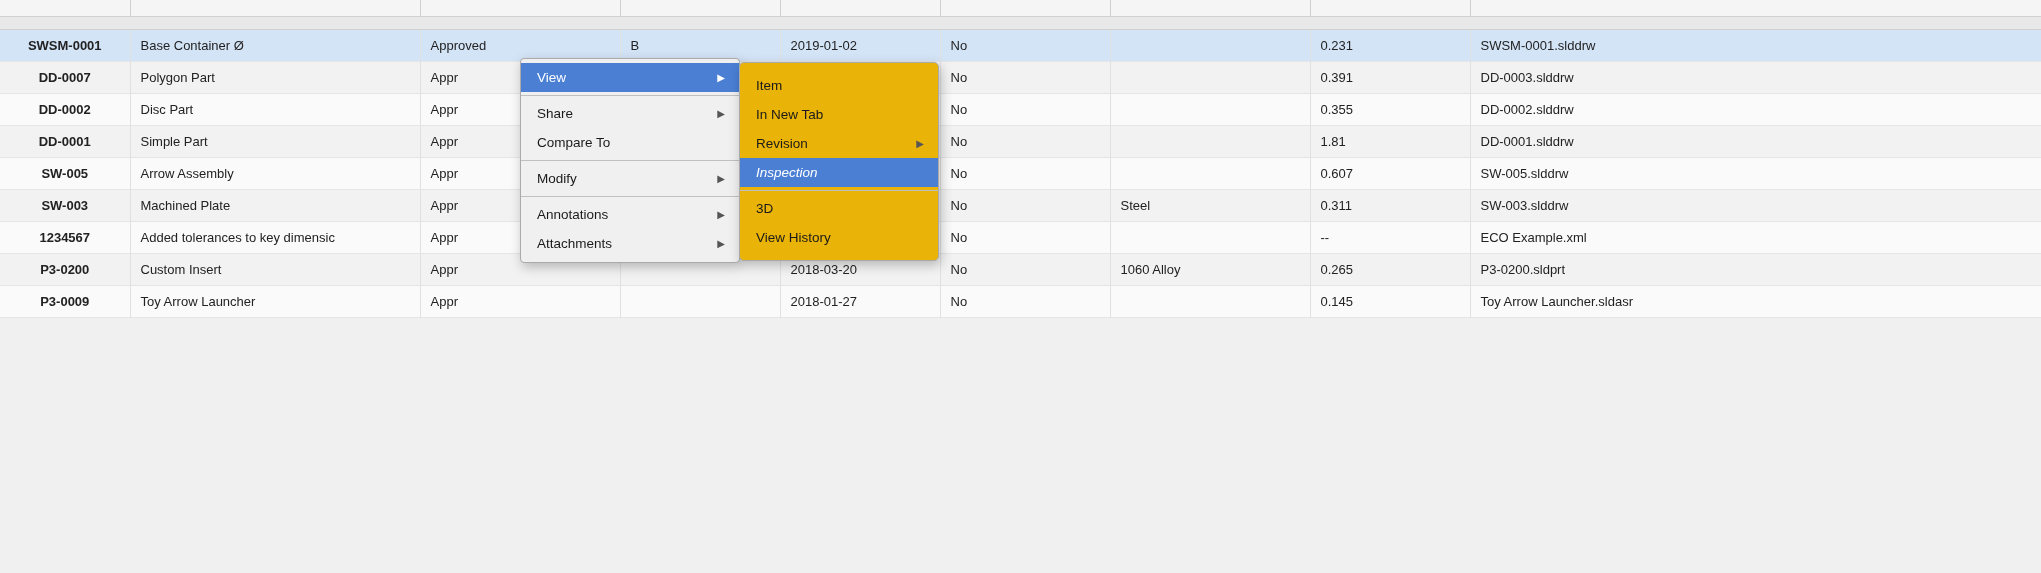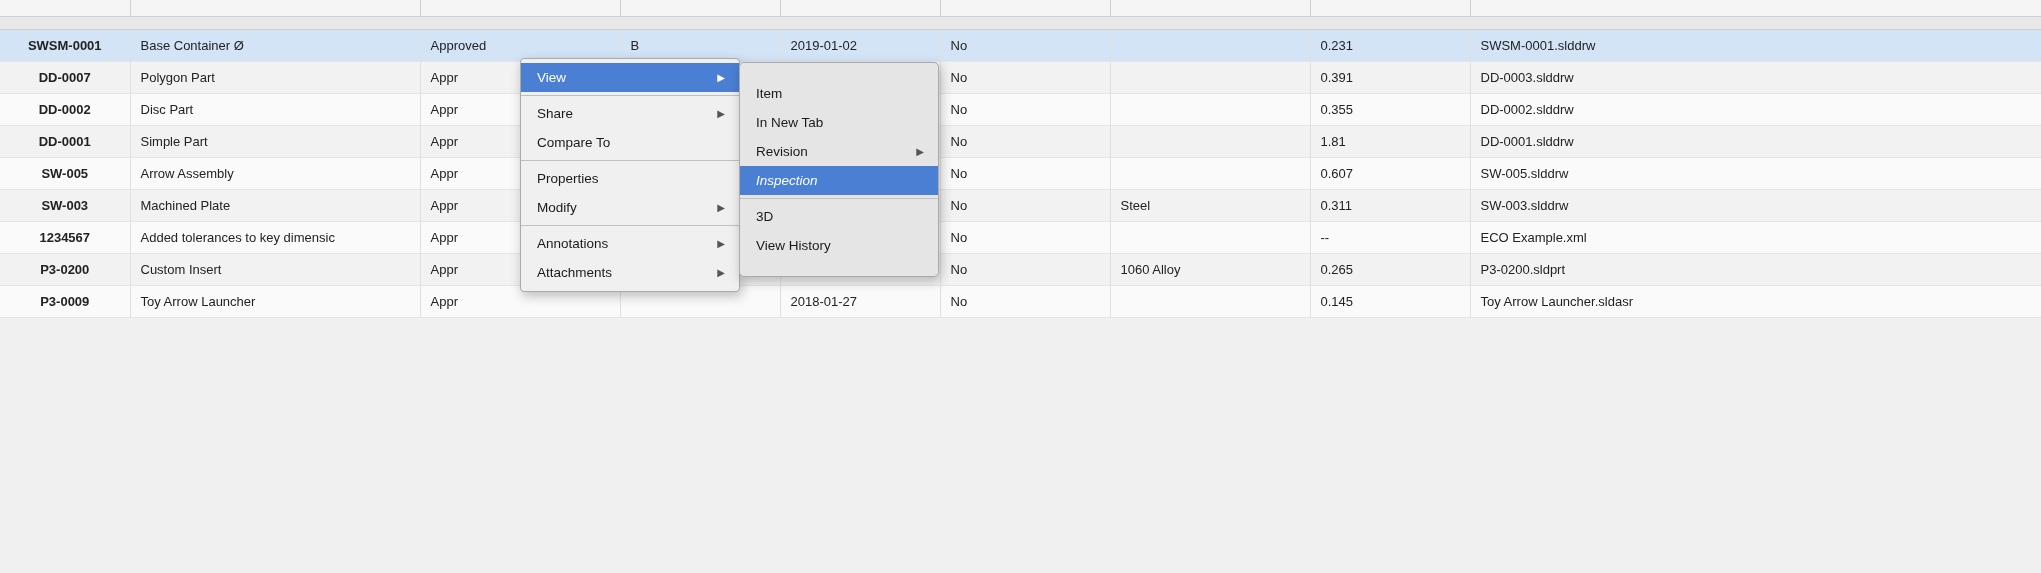--- a/index.html
+++ b/index.html
@@ -135,26 +135,26 @@
     }
 
     .menu-divider {
       height: 1px;
       background: #c0c0c0;
       margin: 3px 0;
     }
 
     
     .menu-level2 {
-      background: #e5e5e5;
+      background: #eab308;
       border: 1px solid #aaa;
       border-radius: 5px;
       box-shadow: 2px 4px 12px rgba(0,0,0,0.25);
       width: 200px;
-      padding: 16px 0;
+      padding: 8px 0;
       position: absolute;
       left: 219px;
       top: 0px;
       min-width: 185px;
     }
 
     .menu-level2 .menu-item {
       font-size: 13.5px;
     }
 
@@ -309,23 +309,20 @@
         <div class="menu-divider"></div>
         <div class="menu-item">
           <span>Share</span>
           <span class="arrow">▶</span>
         </div>
         <div class="menu-item">
           <span>Compare To</span>
         </div>
         <div class="menu-divider"></div>
         <div class="menu-item">
-          <span>Properties</span>
-        </div>
-        <div class="menu-item">
           <span>Modify</span>
           <span class="arrow">▶</span>
         </div>
         <div class="menu-divider"></div>
         <div class="menu-item">
           <span>Annotations</span>
           <span class="arrow">▶</span>
         </div>
         <div class="menu-item">
           <span>Attachments</span>

